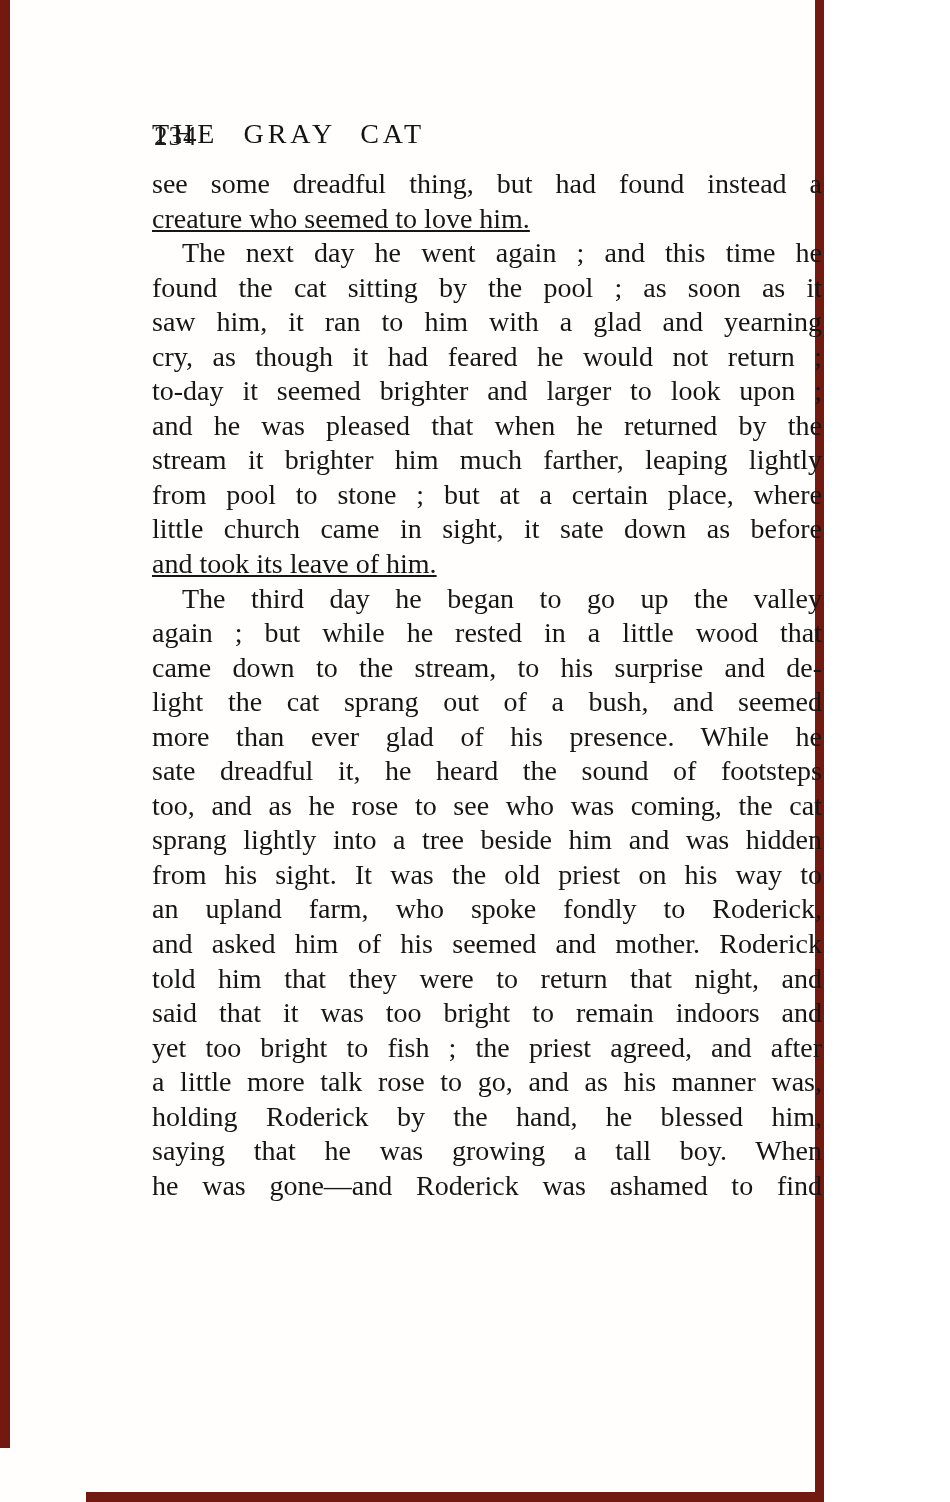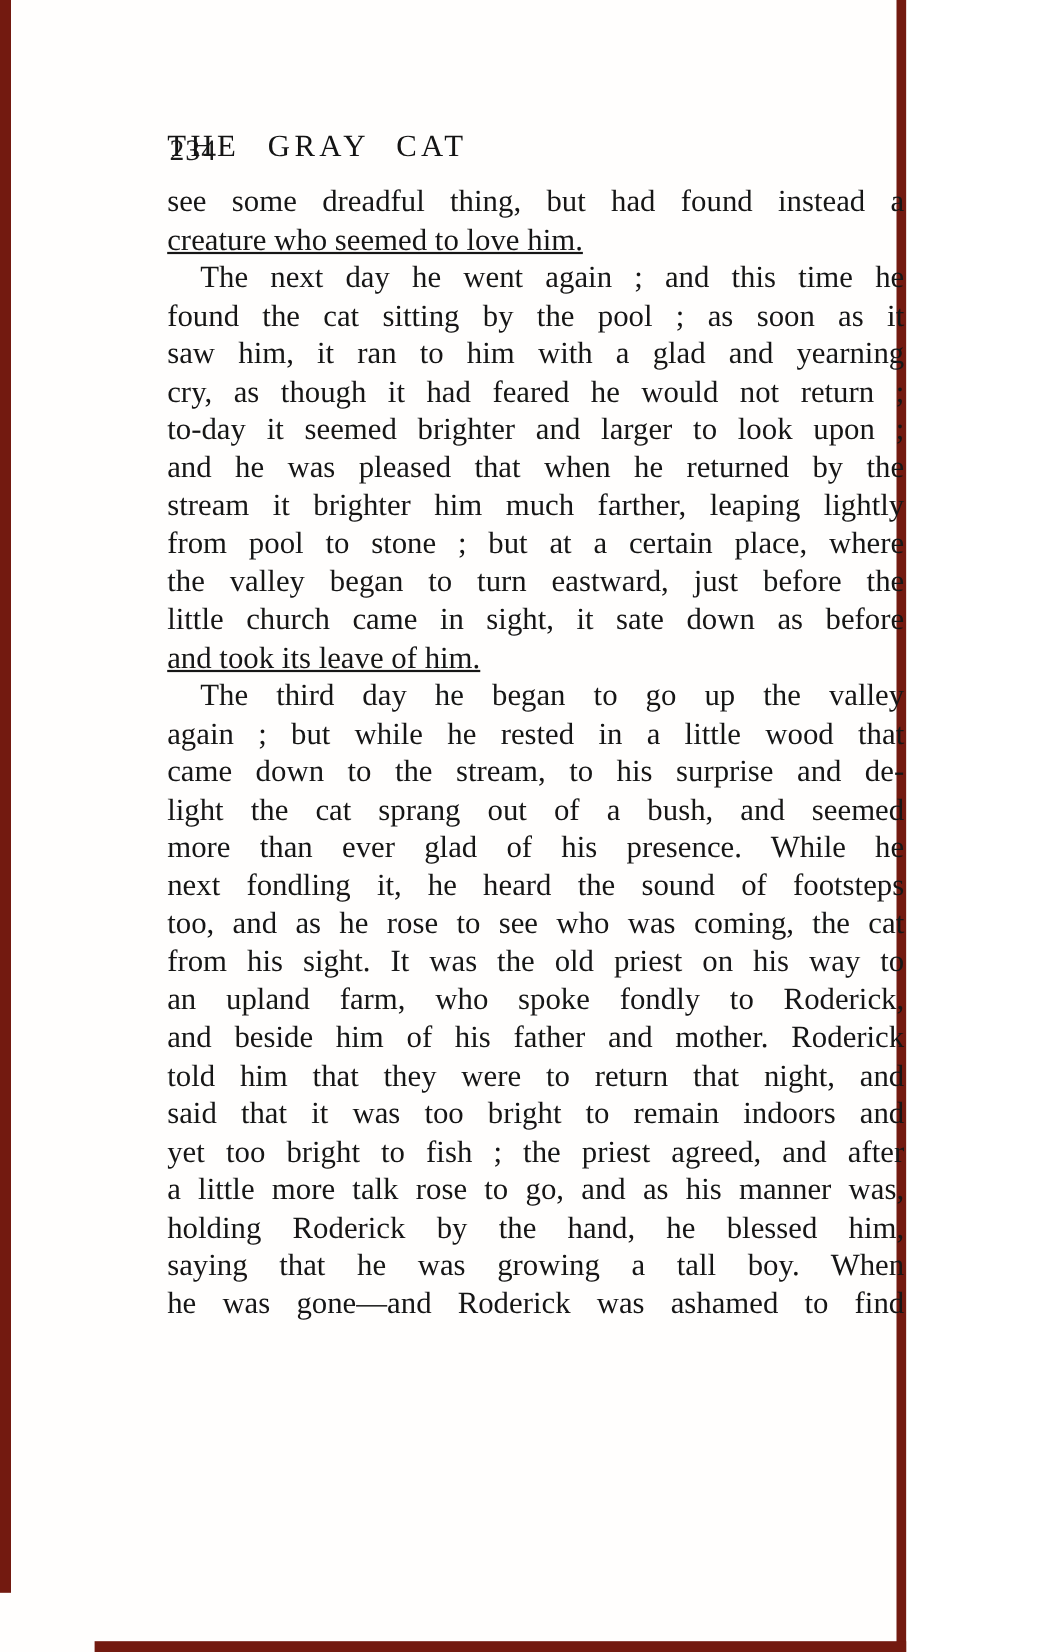--- a/index.html
+++ b/index.html
@@ -95,35 +95,35 @@
       </div>
       <div class="paragraph">
         <div class="text-line indent">The next day he went again ; and this time he</div>
         <div class="text-line">found the cat sitting by the pool ; as soon as it</div>
         <div class="text-line">saw him, it ran to him with a glad and yearning</div>
         <div class="text-line">cry, as though it had feared he would not return ;</div>
         <div class="text-line">to-day it seemed brighter and larger to look upon ;</div>
         <div class="text-line">and he was pleased that when he returned by the</div>
         <div class="text-line">stream it brighter him much farther, leaping lightly</div>
         <div class="text-line">from pool to stone ; but at a certain place, where</div>
-        <div class="text-line">the valley began to turn eastward, just before the</div>
         <div class="text-line">little church came in sight, it sate down as before</div>
         <div class="text-line endpara">and took its leave of him.</div>
       </div>
       <div class="paragraph">
         <div class="text-line indent">The third day he began to go up the valley</div>
         <div class="text-line">again ; but while he rested in a little wood that</div>
         <div class="text-line">came down to the stream, to his surprise and de-</div>
         <div class="text-line">light the cat sprang out of a bush, and seemed</div>
         <div class="text-line">more than ever glad of his presence. While he</div>
-        <div class="text-line">next fondling it, he heard the sound of footsteps</div>
+        <div class="text-line">sate dreadful it, he heard the sound of footsteps</div>
         <div class="text-line">too, and as he rose to see who was coming, the cat</div>
+        <div class="text-line">sprang lightly into a tree beside him and was hidden</div>
         <div class="text-line">from his sight. It was the old priest on his way to</div>
         <div class="text-line">an upland farm, who spoke fondly to Roderick,</div>
-        <div class="text-line">and beside him of his father and mother. Roderick</div>
+        <div class="text-line">and asked him of his seemed and mother. Roderick</div>
         <div class="text-line">told him that they were to return that night, and</div>
         <div class="text-line">said that it was too bright to remain indoors and</div>
         <div class="text-line">yet too bright to fish ; the priest agreed, and after</div>
         <div class="text-line">a little more talk rose to go, and as his manner was,</div>
         <div class="text-line">holding Roderick by the hand, he blessed him,</div>
         <div class="text-line">saying that he was growing a tall boy. When</div>
         <div class="text-line">he was gone—and Roderick was ashamed to find</div>
       </div>
     </div>
 </div>

